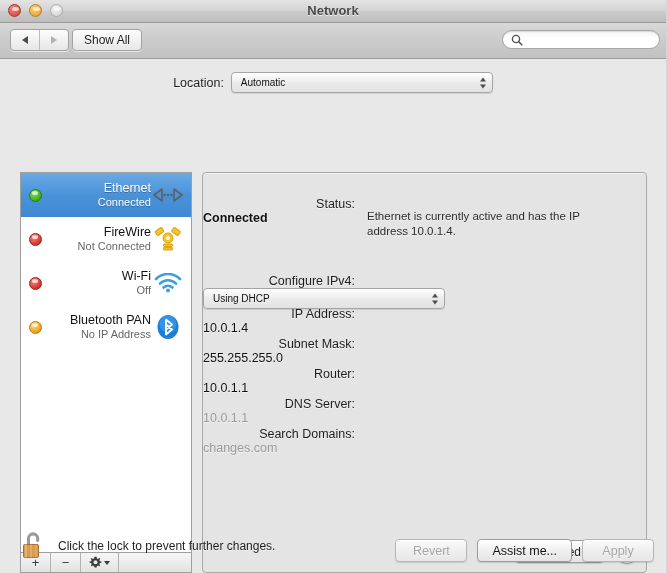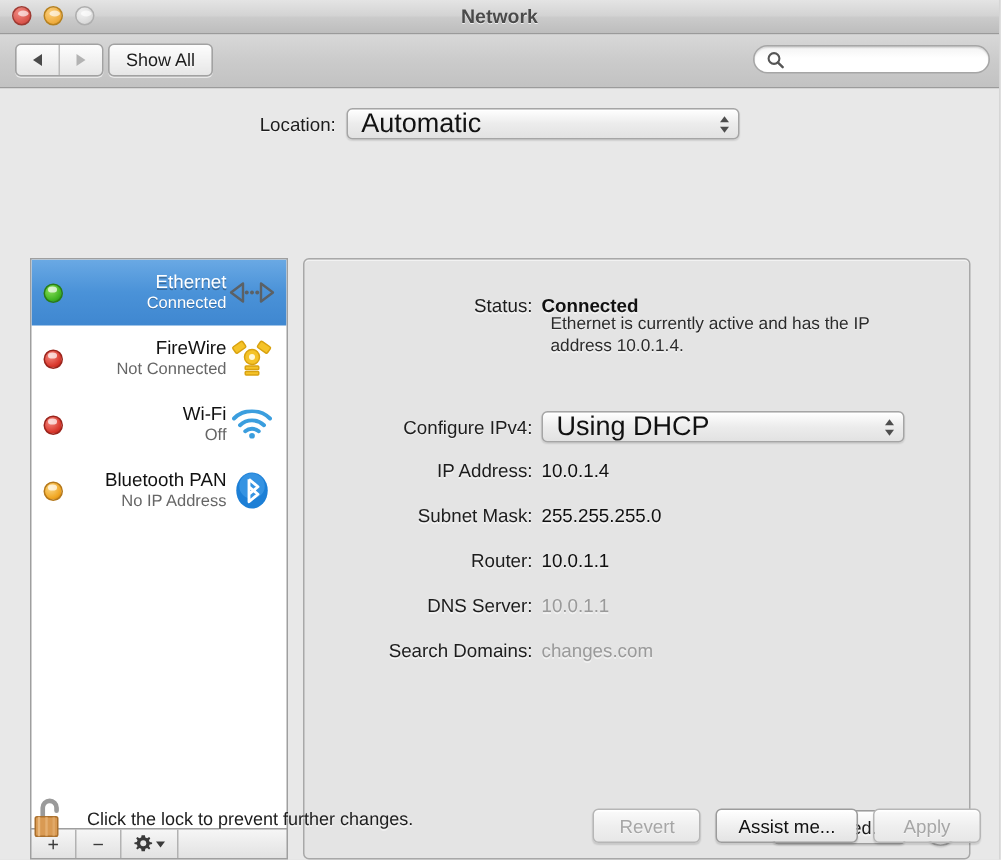--- a/index.html
+++ b/index.html
@@ -178,21 +178,21 @@
     position: relative;
     height: 21px;
     border: 1px solid #a5a5a5;
     border-radius: 4px;
     background: linear-gradient(to bottom, #ffffff, #ececec 50%, #e2e2e2);
     box-shadow: 0 1px 1px rgba(0,0,0,0.10), inset 0 1px 0 #fff;
     display: flex;
     align-items: center;
     padding: 0 42px 0 9px;
     box-sizing: border-box;
-    font-size: 18px;
+    font-size: 10px;
     color: #111;
   }
   .popup .steppers {
     position: absolute;
     right: 6px; top: 50%;
     transform: translateY(-50%);
     display: flex;
     flex-direction: column;
     gap: 3px;
   }
@@ -314,20 +314,21 @@
     box-sizing: border-box;
     background: #e4e4e4;
     border: 1px solid #a8a8a8;
     border-radius: 4px;
     box-shadow: inset 0 1px 0 #f2f2f2;
   }
   .row {
     position: absolute;
     display: flex;
     align-items: baseline;
+    flex-direction: column;
   }
   .lbl {
     width: 158px;
     text-align: right;
     font-size: 12.5px;
     color: #1d1d1d;
     flex: none;
     padding-right: 6px;
     box-sizing: border-box;
     text-shadow: 0 1px 0 rgba(255,255,255,0.55);
@@ -559,21 +560,21 @@
     </div>
 
     <div class="panel">
 
       <div class="row" style="left:0; top:24px;">
         <span class="lbl">Status:</span>
         <span class="val bold">Connected</span>
       </div>
       <div class="status-desc">Ethernet is currently active and has the IP address 10.0.1.4.</div>
 
-      <div class="row" style="left:0; top:101px; align-items:center;">
+      <div class="row" style="left:0; top:101px; align-items:flex-start;">
         <span class="lbl">Configure IPv4:</span>
         <div class="popup ipv4-popup">
           <span>Using DHCP</span>
           <span class="steppers">
             <span class="st-up"></span>
               <span class="st-dn"></span>
           </span>
         </div>
       </div>
 

